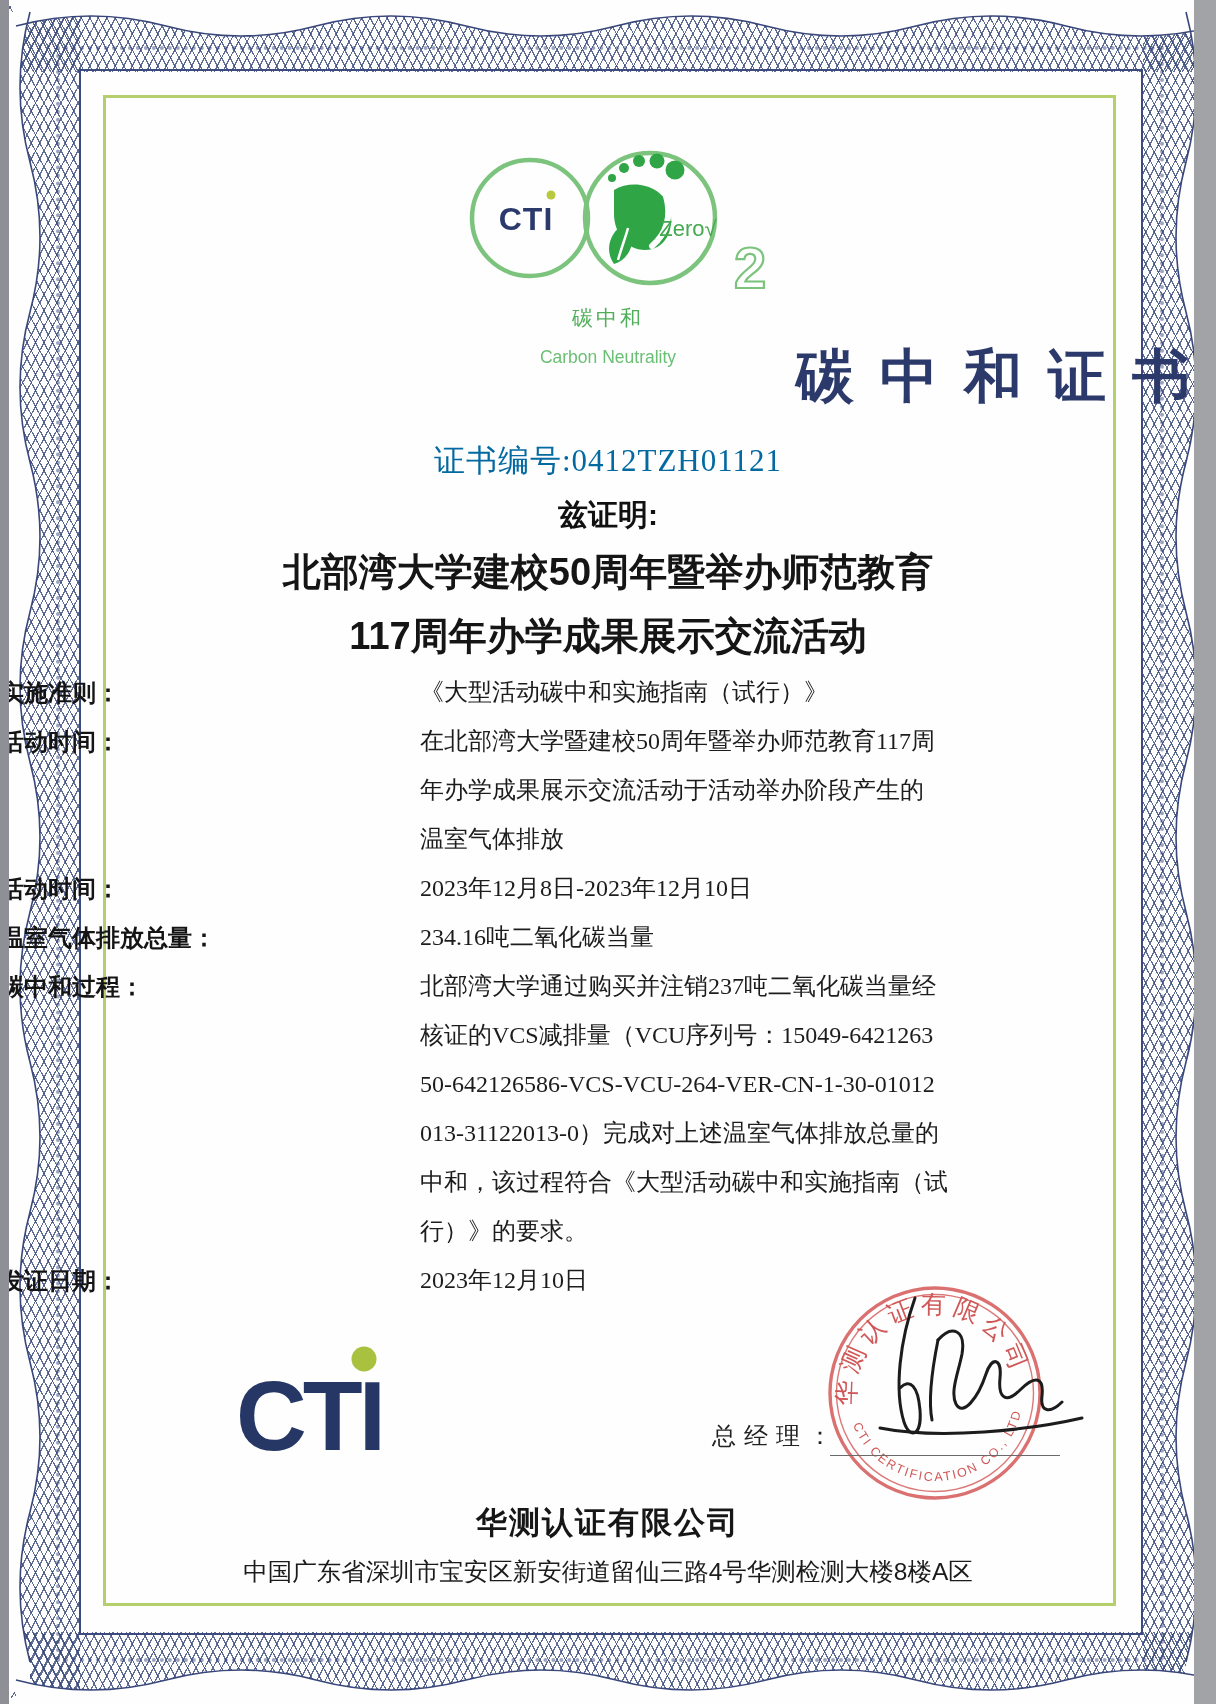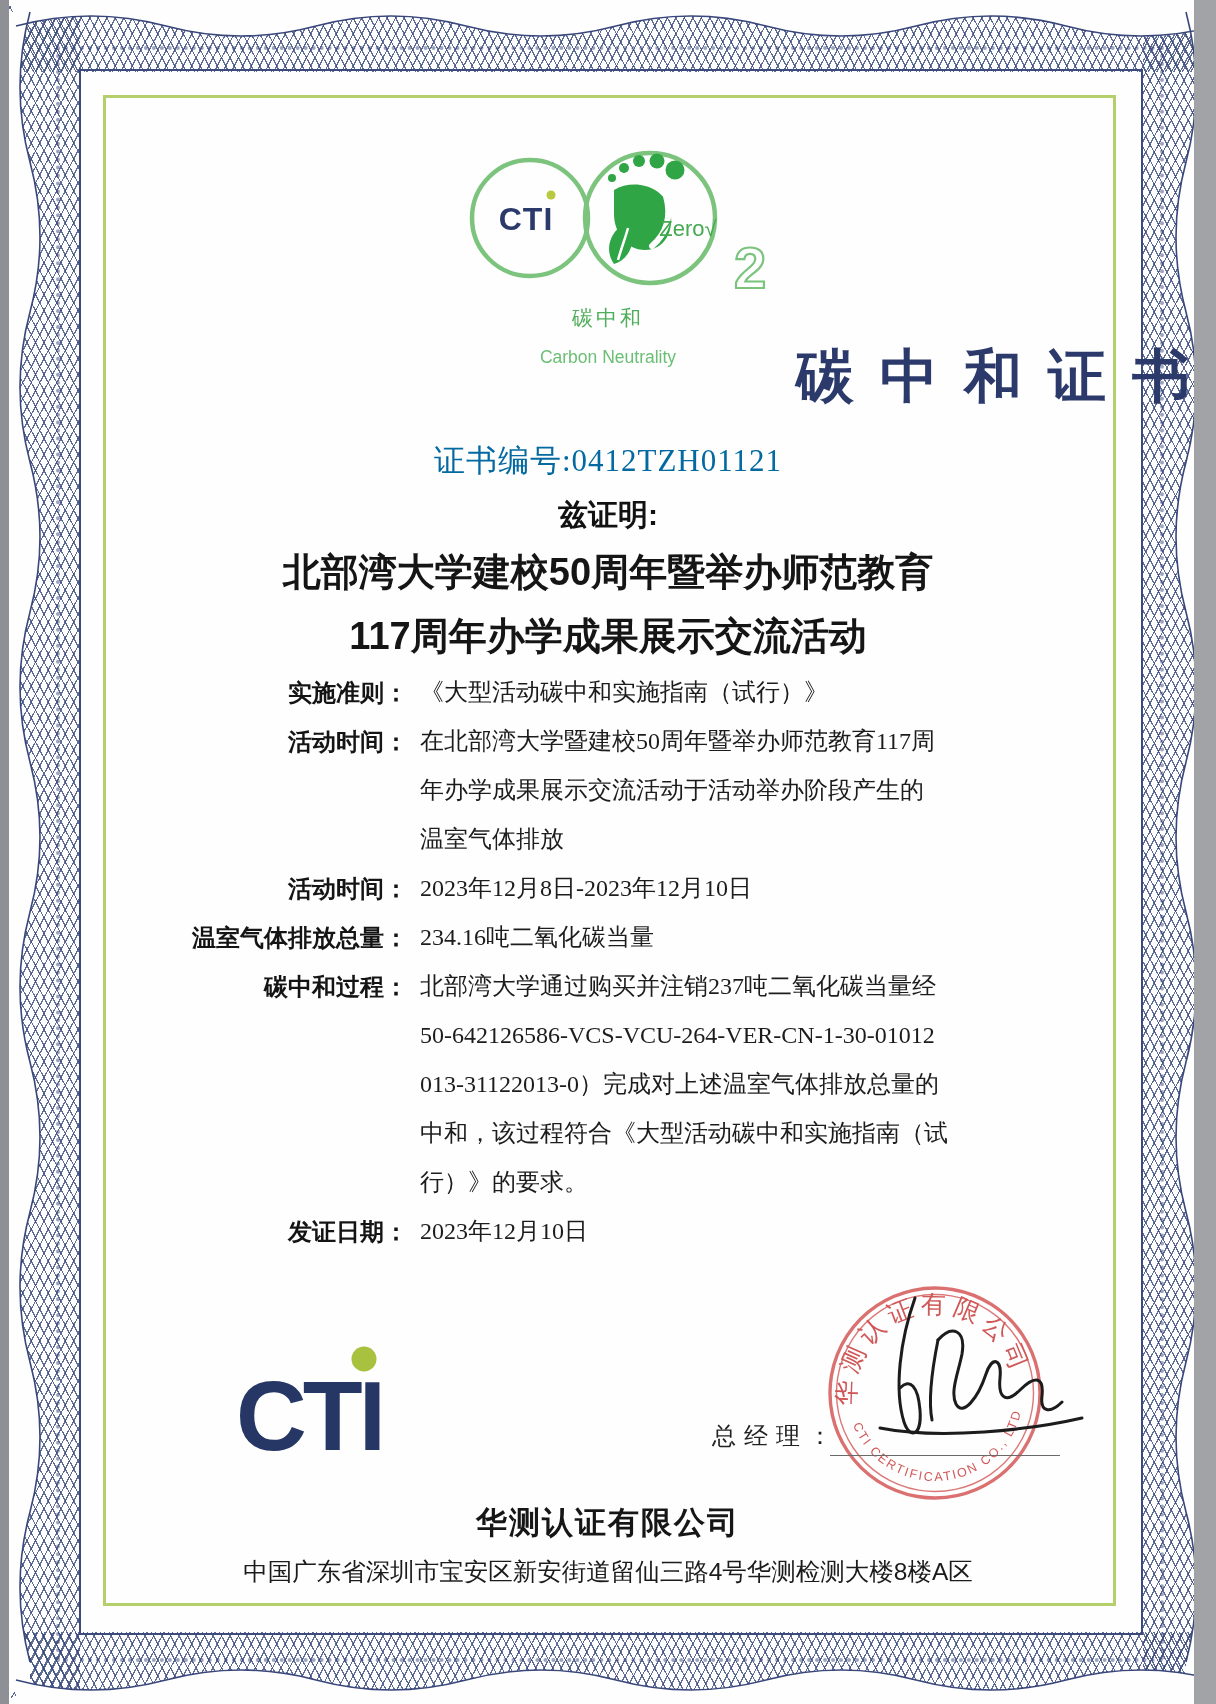--- a/index.html
+++ b/index.html
@@ -35,21 +35,21 @@
   .cert-title{position:absolute;left:0;top:330px;width:1216px;text-align:right;
     font-size:58px;font-weight:bold;color:#2c3a6b;letter-spacing:26px;padding-left:26px;box-sizing:border-box;}
   .cert-no{position:absolute;left:0;top:432px;width:1216px;text-align:center;
     font-family:"Liberation Serif",serif;font-size:31px;color:#0369a1;letter-spacing:1px;}
   .hereby{position:absolute;left:0;top:487px;width:1216px;text-align:center;
     font-size:30px;font-weight:bold;color:#111;}
   .event{position:absolute;left:0;top:532px;width:1216px;text-align:center;
     font-size:38px;font-weight:bold;color:#151515;line-height:64px;}
   .fields{position:absolute;left:0;top:660px;width:1216px;}
   .frow{display:flex;}
-  .flabel{width:408px;text-align:right;font-size:24px;font-weight:bold;color:#141414;line-height:49px;flex:none;}
+  .flabel{width:408px;text-align:left;font-size:24px;font-weight:bold;color:#141414;line-height:49px;flex:none;}
   .fvalue{margin-left:12px;font-family:"Liberation Serif",serif;font-size:24px;color:#1c1c1c;line-height:49px;}
   .cti-bottom{position:absolute;left:240px;top:1336px;}
   .stamp-wrap{position:absolute;left:827px;top:1277px;width:216px;height:216px;transform:rotate(-12deg);}
   .sig-wrap{position:absolute;left:820px;top:1262px;}
   .gm-label{position:absolute;left:712px;top:1412px;font-size:24px;color:#222;letter-spacing:8px;}
   .sig-line{position:absolute;left:830px;top:1447px;width:230px;border-top:1.8px solid #6a6a6a;}
   .footer-company{position:absolute;left:0;top:1494px;width:1216px;text-align:center;
     font-size:31px;font-weight:bold;color:#161616;letter-spacing:2px;}
   .footer-address{position:absolute;left:0;top:1547px;width:1216px;text-align:center;
     font-size:24.5px;color:#1b1b1b;}
@@ -136,20 +136,21 @@
     <div class="frow">
       <div class="flabel">温室气体排放总量：</div>
       <div class="fvalue">
         <div>234.16吨二氧化碳当量</div>
       </div>
     </div>
     <div class="frow">
       <div class="flabel">碳中和过程：</div>
       <div class="fvalue">
         <div>北部湾大学通过购买并注销237吨二氧化碳当量经</div>
+        <div>核证的VCS减排量（VCU序列号：15049-6421263</div>
         <div>50-642126586-VCS-VCU-264-VER-CN-1-30-01012</div>
         <div>013-31122013-0）完成对上述温室气体排放总量的</div>
         <div>中和，该过程符合《大型活动碳中和实施指南（试</div>
         <div>行）》的要求。</div>
       </div>
     </div>
     <div class="frow">
       <div class="flabel">发证日期：</div>
       <div class="fvalue">
         <div>2023年12月10日</div>

